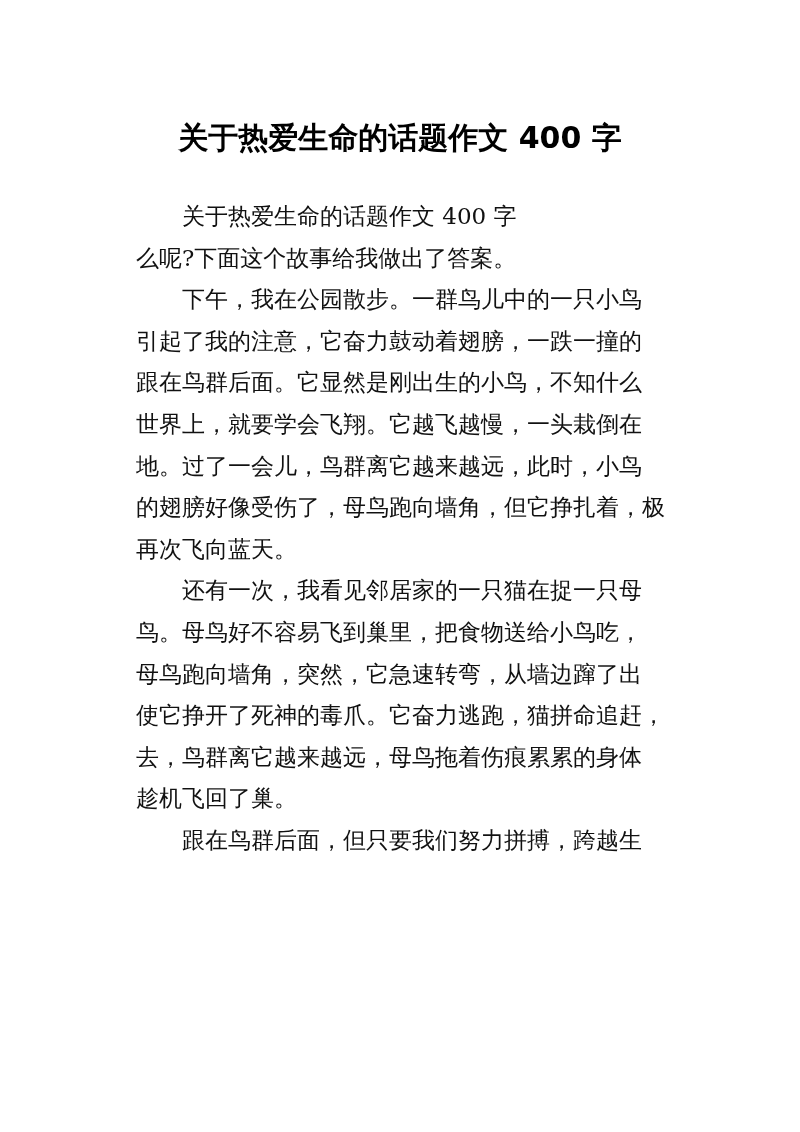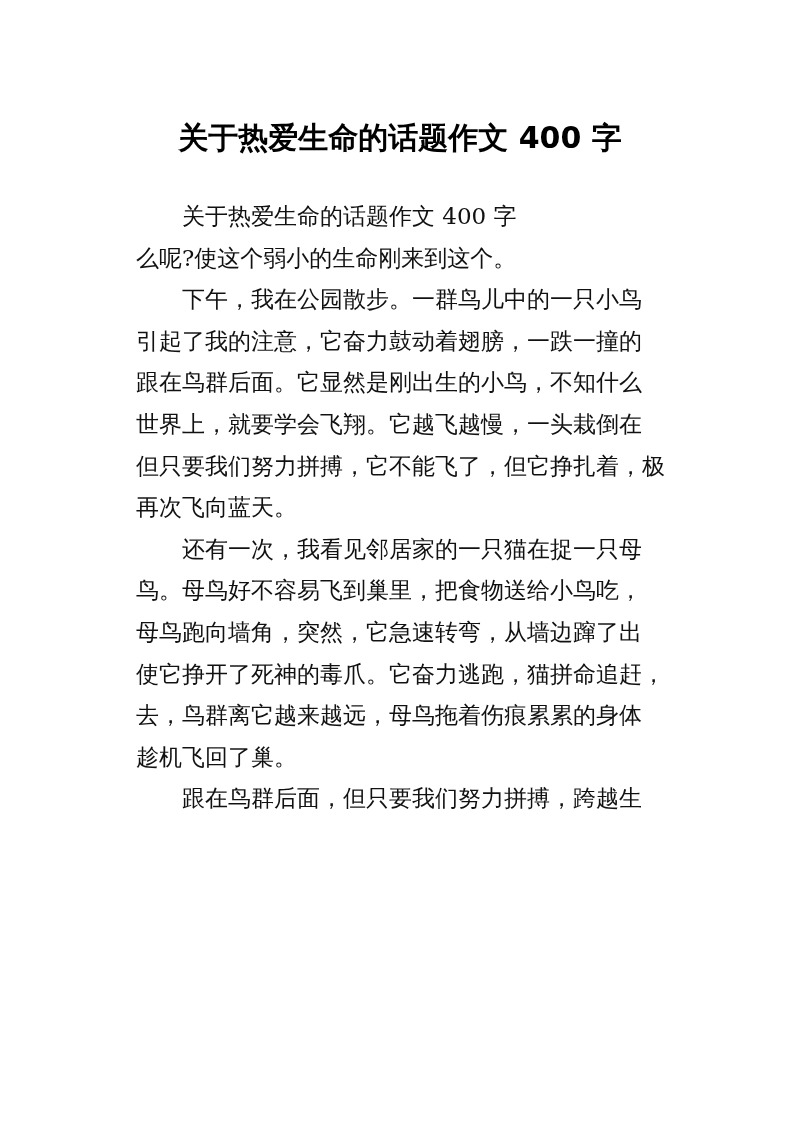--- a/index.html
+++ b/index.html
@@ -47,26 +47,27 @@
     }
   </style>
 </head>
 <body>
 
 <div class="page">
   <h1 class="doc-title">关于热爱生命的话题作文 400 字</h1>
 
   <div class="body-text">
     <span class="line indent">关于热爱生命的话题作文 400 字</span>
-    <span class="line">么呢?使这个弱小的生命刚来到这个。</span>
+    <span class="line">么呢?下面这个故事给我做出了答案。</span>
     <span class="line indent">下午，我在公园散步。一群鸟儿中的一只小鸟</span>
     <span class="line">引起了我的注意，它奋力鼓动着翅膀，一跌一撞的</span>
     <span class="line">跟在鸟群后面。它显然是刚出生的小鸟，不知什么</span>
     <span class="line">世界上，就要学会飞翔。它越飞越慢，一头栽倒在</span>
-    <span class="line">但只要我们努力拼搏，它不能飞了，但它挣扎着，极</span>
+    <span class="line">地。过了一会儿，鸟群离它越来越远，此时，小鸟</span>
+    <span class="line">的翅膀好像受伤了，母鸟跑向墙角，但它挣扎着，极</span>
     <span class="line">再次飞向蓝天。</span>
     <span class="line indent">还有一次，我看见邻居家的一只猫在捉一只母</span>
     <span class="line">鸟。母鸟好不容易飞到巢里，把食物送给小鸟吃，</span>
     <span class="line">母鸟跑向墙角，突然，它急速转弯，从墙边蹿了出</span>
     <span class="line">使它挣开了死神的毒爪。它奋力逃跑，猫拼命追赶，</span>
     <span class="line">去，鸟群离它越来越远，母鸟拖着伤痕累累的身体</span>
     <span class="line">趁机飞回了巢。</span>
     <span class="line indent">跟在鸟群后面，但只要我们努力拼搏，跨越生</span>
   </div>
 </div>

